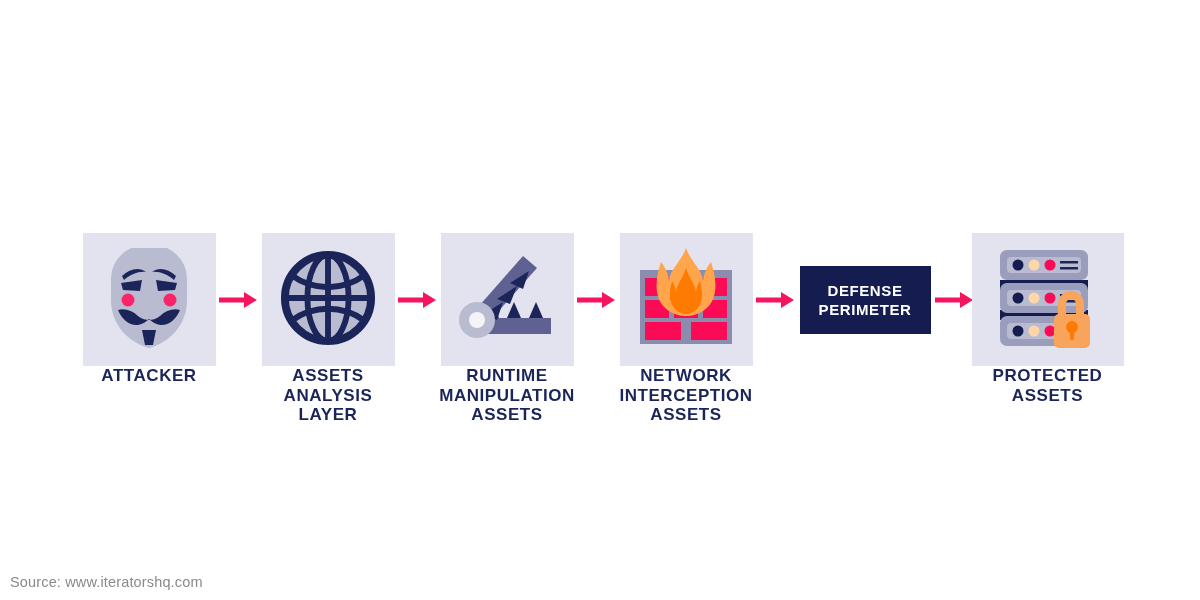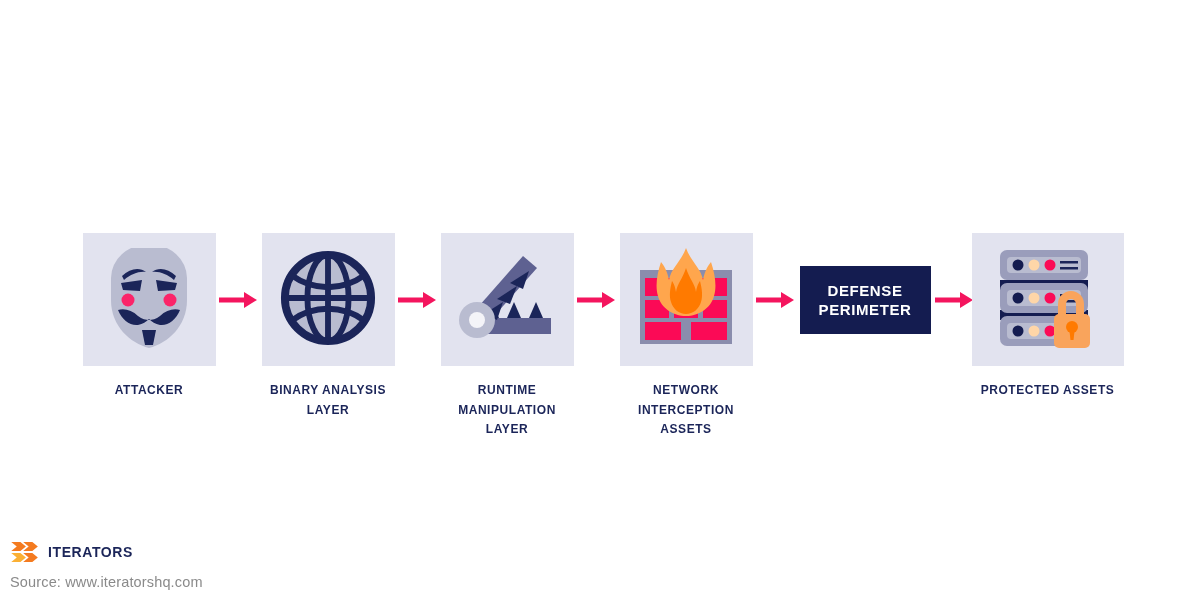--- a/index.html
+++ b/index.html
@@ -42,22 +42,21 @@
     height: 133px;
     background: #e2e3ef;
     display: flex;
     align-items: center;
     justify-content: center;
     box-sizing: border-box;
   }
   .node.wide .card { width: 152px; }
 
   .node-label {
-    margin-top: 15px;
-    font-size: 12px;
+    font-size: 17px;
     font-weight: bold;
     letter-spacing: 0.55px;
     color: #1b2559;
     text-align: center;
     line-height: 19.5px;
     white-space: pre-line;
     font-family: "Liberation Sans", sans-serif;
   }
 
   
@@ -158,21 +157,21 @@
         <svg width="98" height="98" viewBox="0 0 100 100">
           <circle cx="50" cy="50" r="44" fill="#b9bcd0" stroke="#1b2559" stroke-width="8"></circle>
           <ellipse cx="50" cy="50" rx="21" ry="44" fill="none" stroke="#1b2559" stroke-width="6"></ellipse>
           <line x1="50" y1="6" x2="50" y2="94" stroke="#1b2559" stroke-width="6"></line>
           <line x1="6" y1="50" x2="94" y2="50" stroke="#1b2559" stroke-width="6"></line>
           <path d="M13 27 C24 35 37 39 50 39 C63 39 76 35 87 27" fill="none" stroke="#1b2559" stroke-width="6"></path>
           <path d="M13 73 C24 65 37 61 50 61 C63 61 76 65 87 73" fill="none" stroke="#1b2559" stroke-width="6"></path>
         </svg>
       </span>
     </div>
-    <div class="node-label">BINARY ANALYSIS
+    <div class="node-label">ASSETS ANALYSIS
 LAYER</div>
   </div>
 
   <div class="arrow">
     <svg width="40" height="20" viewBox="0 0 40 20">
       <rect x="0" y="7.5" width="28" height="5" fill="#f4155e"></rect>
       <path d="M25 2 L38 10 L25 18 Z" fill="#f4155e"></path>
     </svg>
   </div>
 
@@ -188,21 +187,21 @@
           <path d="M40 49 L60 36 L53 54 Z" fill="#1b2559"></path>
           <path d="M53 33 L72 21 L66 39 Z" fill="#1b2559"></path>
           <path d="M27 64 L46 52 L40 70 Z" fill="#1b2559"></path>
           <circle cx="20" cy="70" r="18" fill="#b9bcd0"></circle>
           <circle cx="20" cy="70" r="8" fill="#f4f4f8"></circle>
         </svg>
       </span>
     </div>
     <div class="node-label">RUNTIME
 MANIPULATION
-LAYER</div>
+ASSETS</div>
   </div>
 
   <div class="arrow">
     <svg width="40" height="20" viewBox="0 0 40 20">
       <rect x="0" y="7.5" width="28" height="5" fill="#f4155e"></rect>
       <path d="M25 2 L38 10 L25 18 Z" fill="#f4155e"></path>
     </svg>
   </div>
 
   <div class="node">
@@ -279,25 +278,14 @@
           <path d="M73 81 L79 81 L77.5 94 L74.5 94 Z" fill="#ff7a00"></path>
         </svg>
       </span>
     </div>
     <div class="node-label">PROTECTED ASSETS</div>
   </div>
 
 </div>
 
 <div id="footer">
-  <div class="brand-row">
-    <span>
-      <svg class="brand-mark" viewBox="0 0 32 24">
-        <path d="M1 1 L11 1 L17 6 L11 11 L1 11 L7 6 Z" fill="#f47b20"></path>
-        <path d="M14 1 L24 1 L30 6 L24 11 L14 11 L20 6 Z" fill="#f47b20"></path>
-        <path d="M1 13 L11 13 L17 18 L11 23 L1 23 L7 18 Z" fill="#fbb034"></path>
-        <path d="M14 13 L24 13 L30 18 L24 23 L14 23 L20 18 Z" fill="#f47b20"></path>
-      </svg>
-    </span>
-    <span class="brand-name">ITERATORS</span>
-  </div>
   <div class="source-text">Source: www.iteratorshq.com</div>
 </div>
 
 </body></html>

